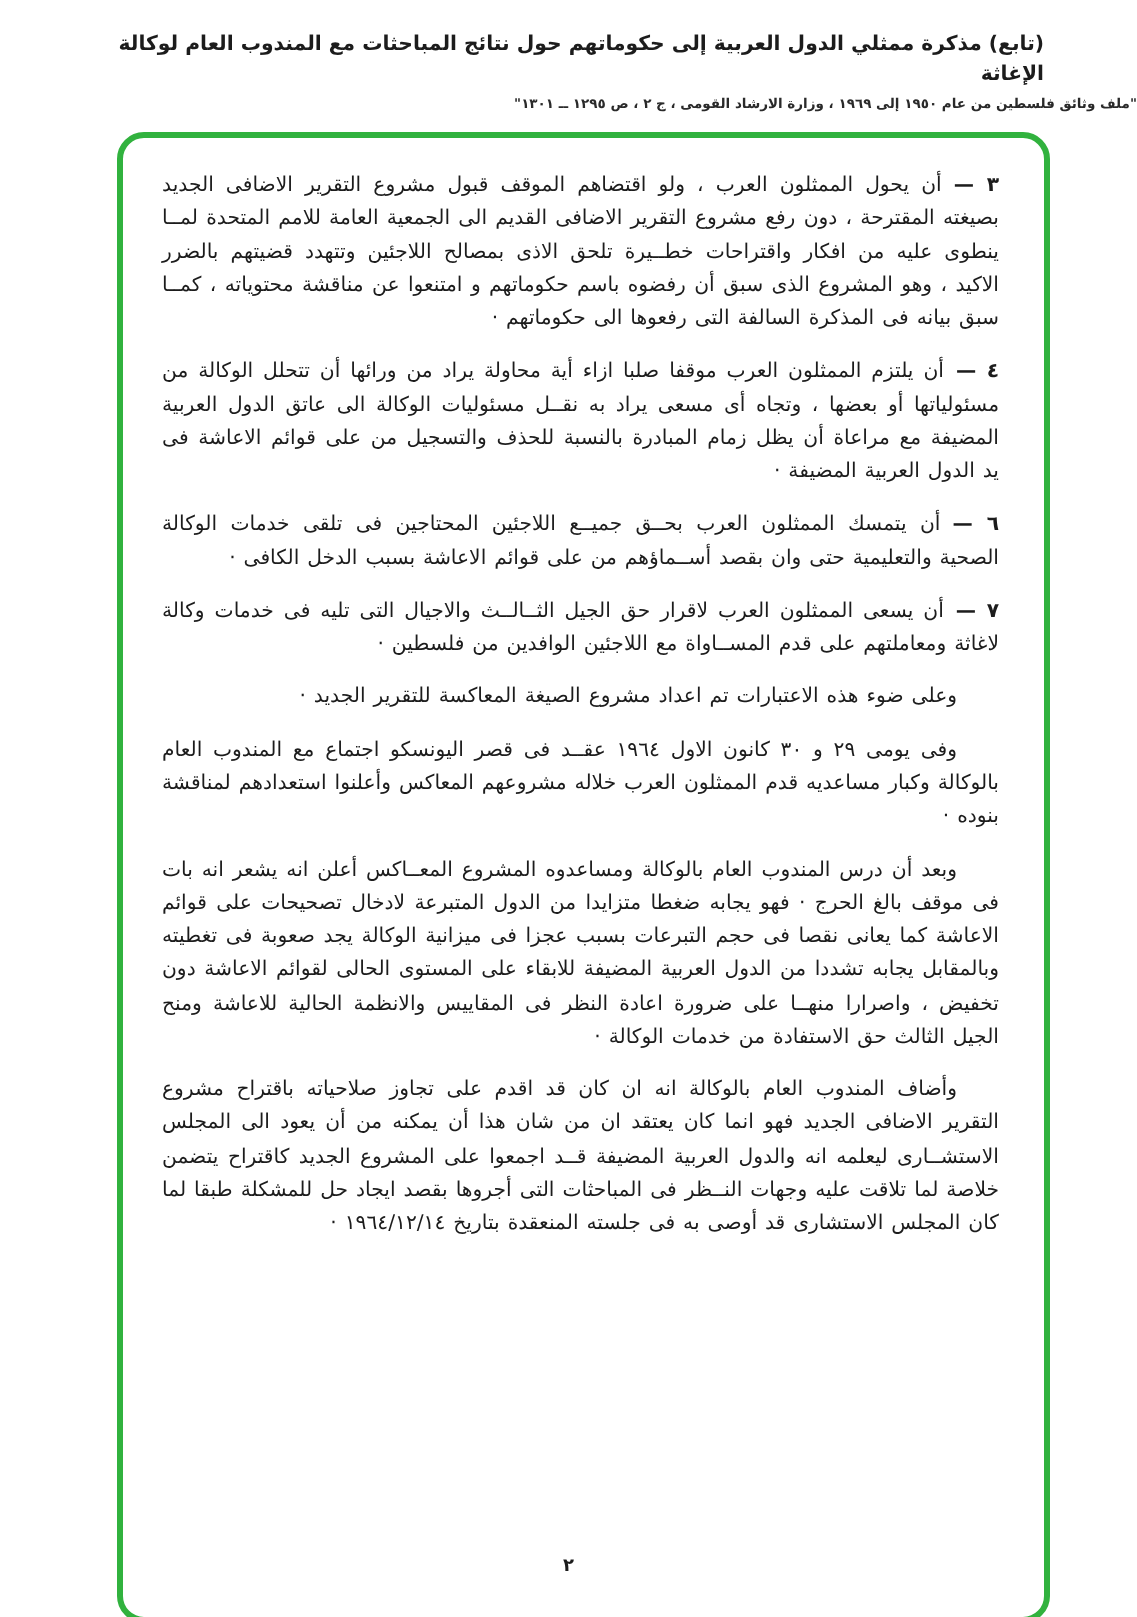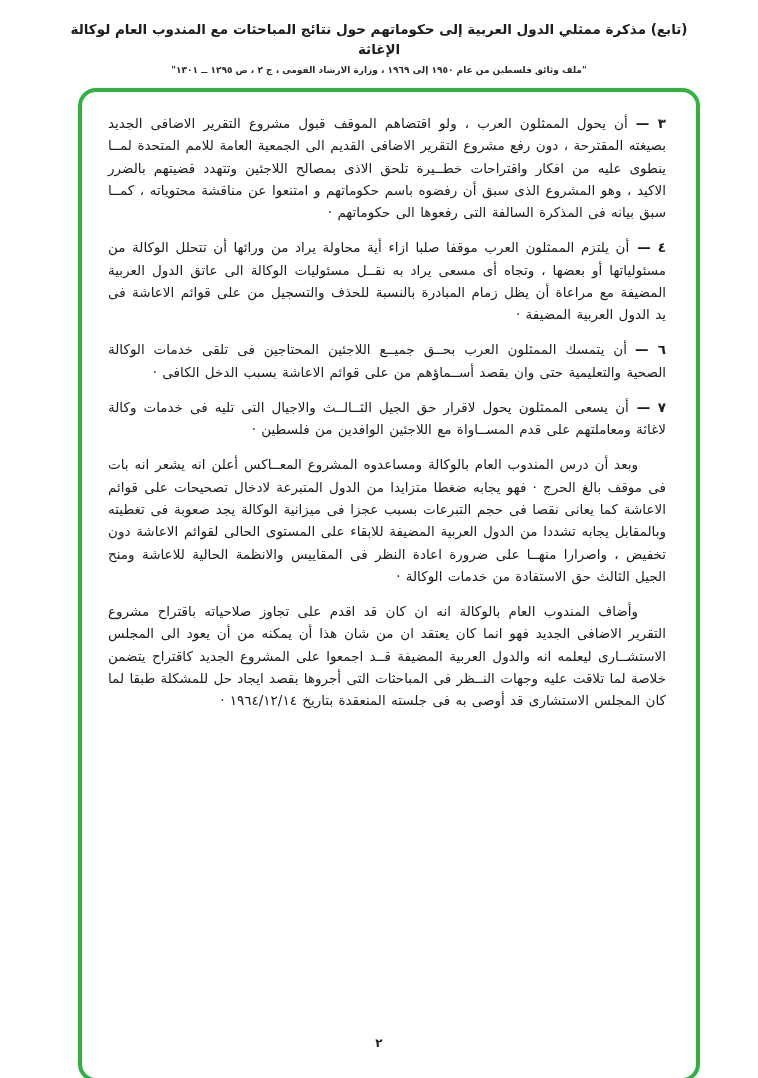--- a/index.html
+++ b/index.html
@@ -8,21 +8,21 @@
     background: #ffffff;
     font-family: "DejaVu Sans", sans-serif;
     color: #1c1c1c;
   }
   .page {
     position: relative;
     width: 758px; height: 1078px;
     direction: rtl;
     overflow: hidden;
   }
-  .header { padding-top: 20px; text-align: center; }
+  .header { padding-top: 20px; }
   .doc-title {
     font-size: 13.5px;
     font-weight: bold;
     line-height: 1.45;
     margin: 0 62px;
   }
   .doc-subtitle {
     font-size: 9px;
     font-weight: bold;
     margin-top: 6px;
@@ -82,23 +82,25 @@
       <div class="numbered-item">
         <span class="item-marker">٤ —</span><span class="item-text">أن يلتزم الممثلون العرب موقفا صلبا ازاء أية محاولة يراد من ورائها أن تتحلل الوكالة من مسئولياتها أو بعضها ، وتجاه أى مسعى يراد به نقــل مسئوليات الوكالة الى عاتق الدول العربية المضيفة مع مراعاة أن يظل زمام المبادرة بالنسبة للحذف والتسجيل من على قوائم الاعاشة فى يد الدول العربية المضيفة ·</span>
       </div>
 
 
       <div class="numbered-item">
         <span class="item-marker">٦ —</span><span class="item-text">أن يتمسك الممثلون العرب بحــق جميــع اللاجئين المحتاجين فى تلقى خدمات الوكالة الصحية والتعليمية حتى وان بقصد أســماؤهم من على قوائم الاعاشة بسبب الدخل الكافى ·</span>
       </div>
 
       <div class="numbered-item">
-        <span class="item-marker">٧ —</span><span class="item-text">أن يسعى الممثلون يحول لاقرار حق الجيل الثــالــث والاجيال التى تليه فى خدمات وكالة لاغاثة ومعاملتهم على قدم المســاواة مع اللاجئين الوافدين من فلسطين ·</span>
+        <span class="item-marker">٧ —</span><span class="item-text">أن يسعى الممثلون العرب لاقرار حق الجيل الثــالــث والاجيال التى تليه فى خدمات وكالة لاغاثة ومعاملتهم على قدم المســاواة مع اللاجئين الوافدين من فلسطين ·</span>
       </div>
 
+      <p class="para">وعلى ضوء هذه الاعتبارات تم اعداد مشروع الصيغة المعاكسة للتقرير الجديد ·</p>
+      <p class="para">وفى يومى ٢٩ و ٣٠ كانون الاول ١٩٦٤ عقــد فى قصر اليونسكو اجتماع مع المندوب العام بالوكالة وكبار مساعديه قدم الممثلون العرب خلاله مشروعهم المعاكس وأعلنوا استعدادهم لمناقشة بنوده ·</p>
       <p class="para">وبعد أن درس المندوب العام بالوكالة ومساعدوه المشروع المعــاكس أعلن انه يشعر انه بات فى موقف بالغ الحرج · فهو يجابه ضغطا متزايدا من الدول المتبرعة لادخال تصحيحات على قوائم الاعاشة كما يعانى نقصا فى حجم التبرعات بسبب عجزا فى ميزانية الوكالة يجد صعوبة فى تغطيته وبالمقابل يجابه تشددا من الدول العربية المضيفة للابقاء على المستوى الحالى لقوائم الاعاشة دون تخفيض ، واصرارا منهــا على ضرورة اعادة النظر فى المقاييس والانظمة الحالية للاعاشة ومنح الجيل الثالث حق الاستفادة من خدمات الوكالة ·</p>
       <p class="para">وأضاف المندوب العام بالوكالة انه ان كان قد اقدم على تجاوز صلاحياته باقتراح مشروع التقرير الاضافى الجديد فهو انما كان يعتقد ان من شان هذا أن يمكنه من أن يعود الى المجلس الاستشــارى ليعلمه انه والدول العربية المضيفة قــد اجمعوا على المشروع الجديد كاقتراح يتضمن خلاصة لما تلاقت عليه وجهات النــظر فى المباحثات التى أجروها بقصد ايجاد حل للمشكلة طبقا لما كان المجلس الاستشارى قد أوصى به فى جلسته المنعقدة بتاريخ ١٩٦٤/١٢/١٤ ·</p>
 
     </div>
   </div>
 
   <div class="page-number">٢</div>
 
 </div>
 

